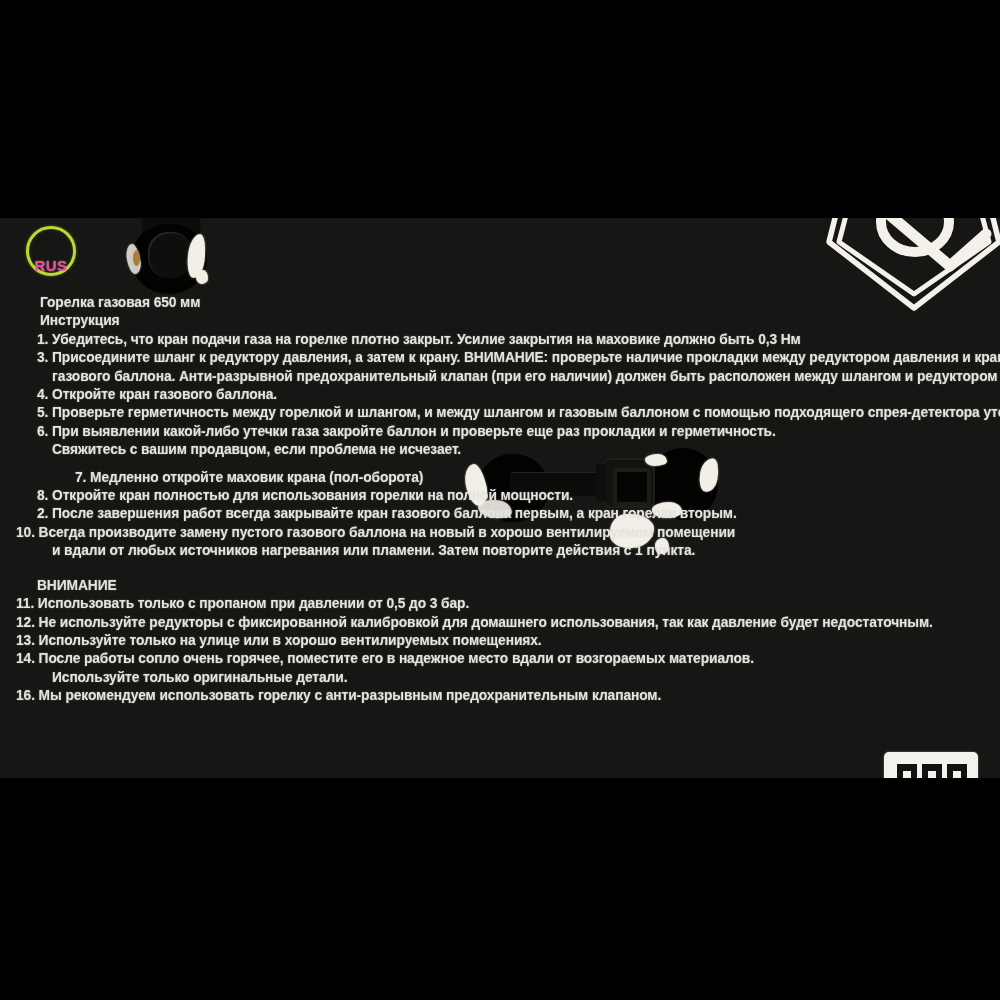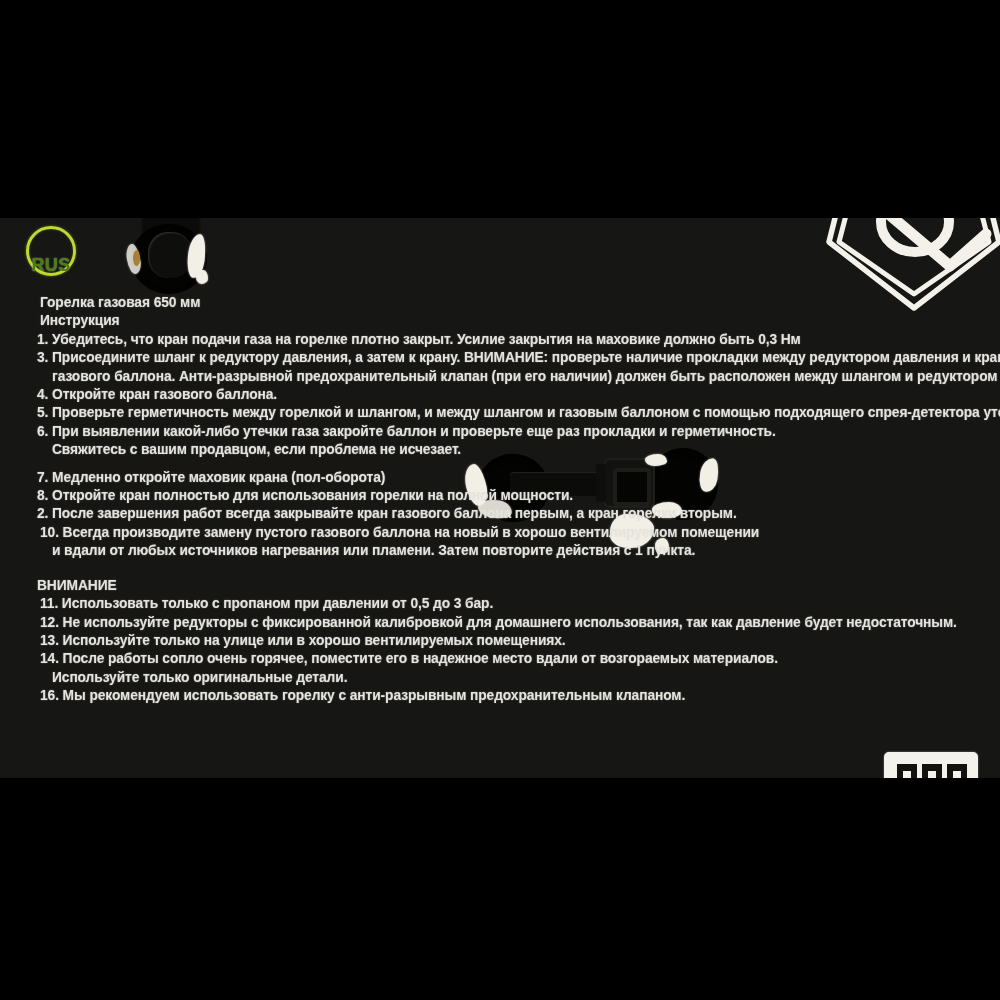--- a/index.html
+++ b/index.html
@@ -16,33 +16,33 @@
       #16161
 4;
     background-color:#161614;
   }
   
   .rus{
     position:absolute;left:26px;top:8px;width:44px;height:44px;border-radius:50%;
     border:3px solid #bfd92f;display:flex;align-items:center;justify-content:center;
     box-shadow:0 0 3px rgba(191,217,47,.45), inset 0 0 3px rgba(191,217,47,.25);
   }
-  .rus span{color:#4d7c0f;font-size:18px;font-weight:bold;letter-spacing:.4px;
+  .rus span{color:#ec4899;font-size:15px;font-weight:bold;letter-spacing:.4px;
     text-shadow:0 0 1.5px rgba(240,239,233,.6);margin-top:29px;}
   
   .text{
     position:absolute;left:0;top:76px;width:1000px;color:#e5e3de;
     font-size:13.8px;font-weight:bold;line-height:18.4px;letter-spacing:-0.1px;
     text-shadow:0 0 1.6px rgba(229,227,222,.45);
   }
   .text div{white-space:nowrap;padding-left:37px;}
   .text .ttl{padding-left:40px;}
   .text .cont{padding-left:52px;}
-  .text .neg{padding-left:40px;}
-  .text .gap1{margin-top:9px;}
+  .text .neg{padding-left:16px;}
+  .text .gap1{margin-top:9px;margin-left:38px;}
   .text .gap2{margin-top:16px;}
   
   .blob{position:absolute;background:#f2efe6;border-radius:58% 42% 55% 45% / 48% 60% 40% 52%;
     box-shadow:0 0 2px rgba(242,239,230,.7);}
   .hole{position:absolute;border-radius:50%;background:#030302;
     box-shadow:inset 0 2px 6px rgba(0,0,0,.9);}
   .part{position:absolute;background:#0b0b0a;}
   
   .eac{position:absolute;left:884px;top:534px;width:94px;height:44px;background:#f4f2ec;
     border-radius:5px;box-shadow:0 0 2px rgba(244,242,236,.5);}

